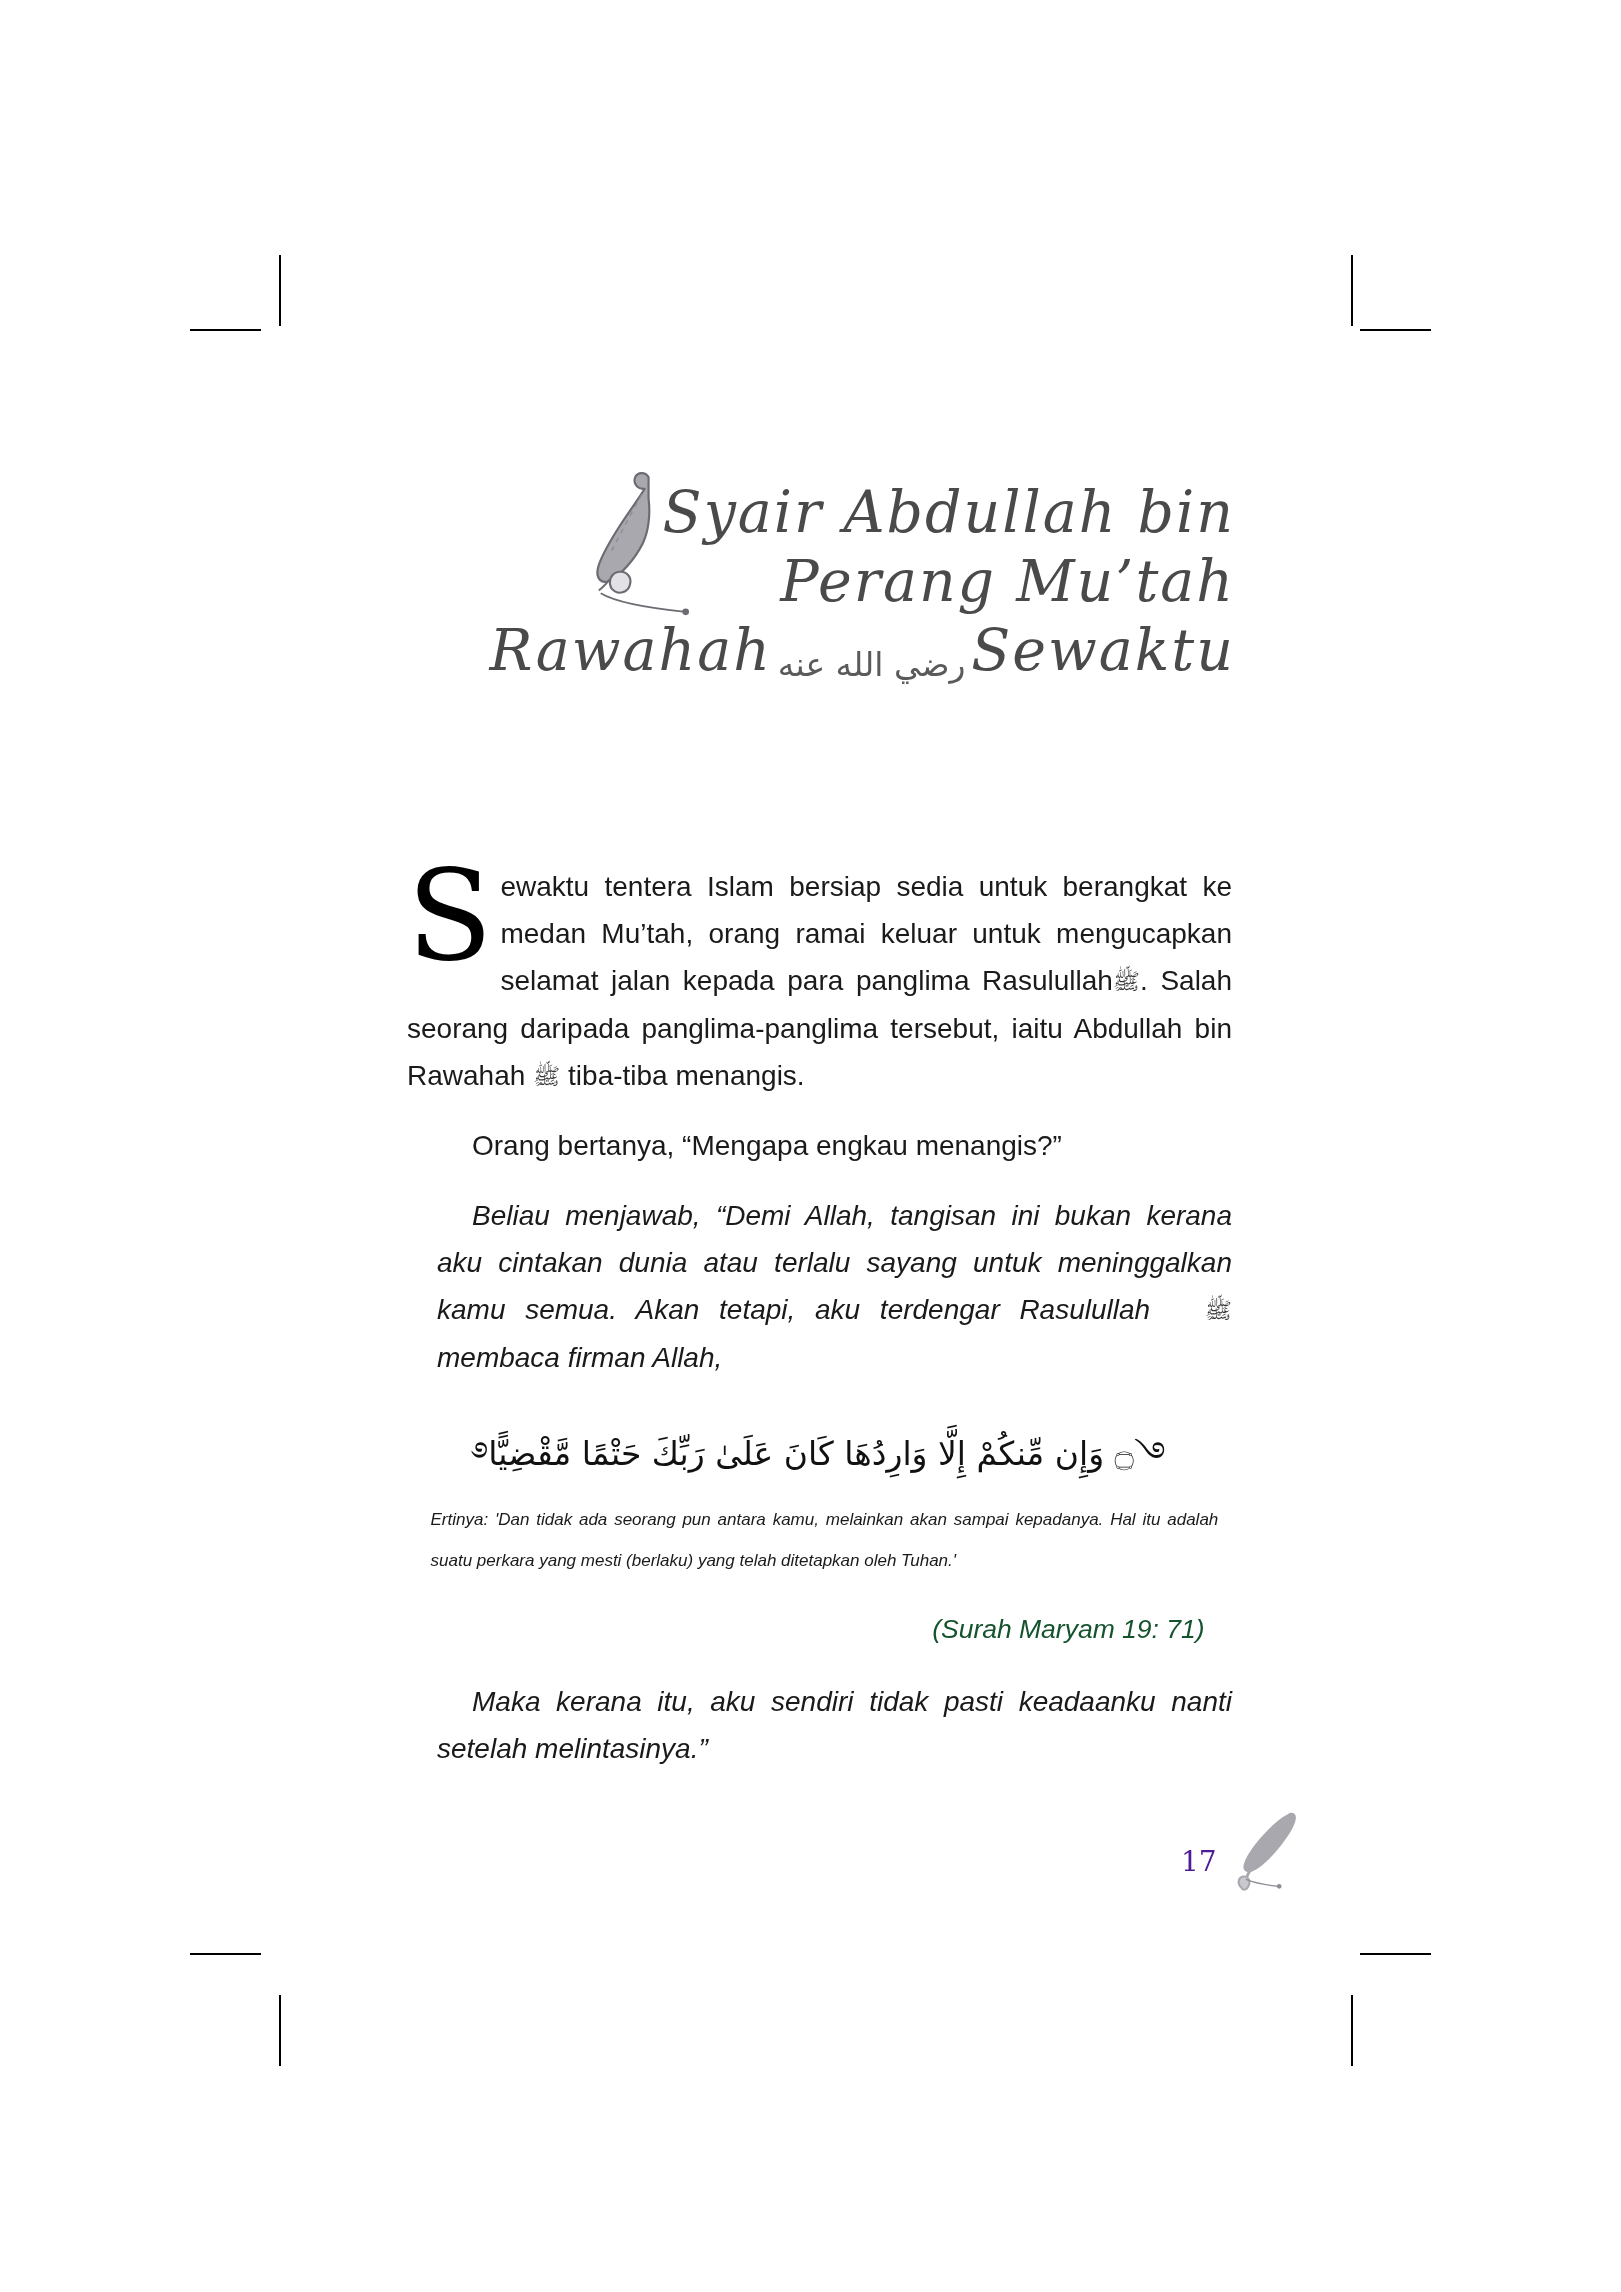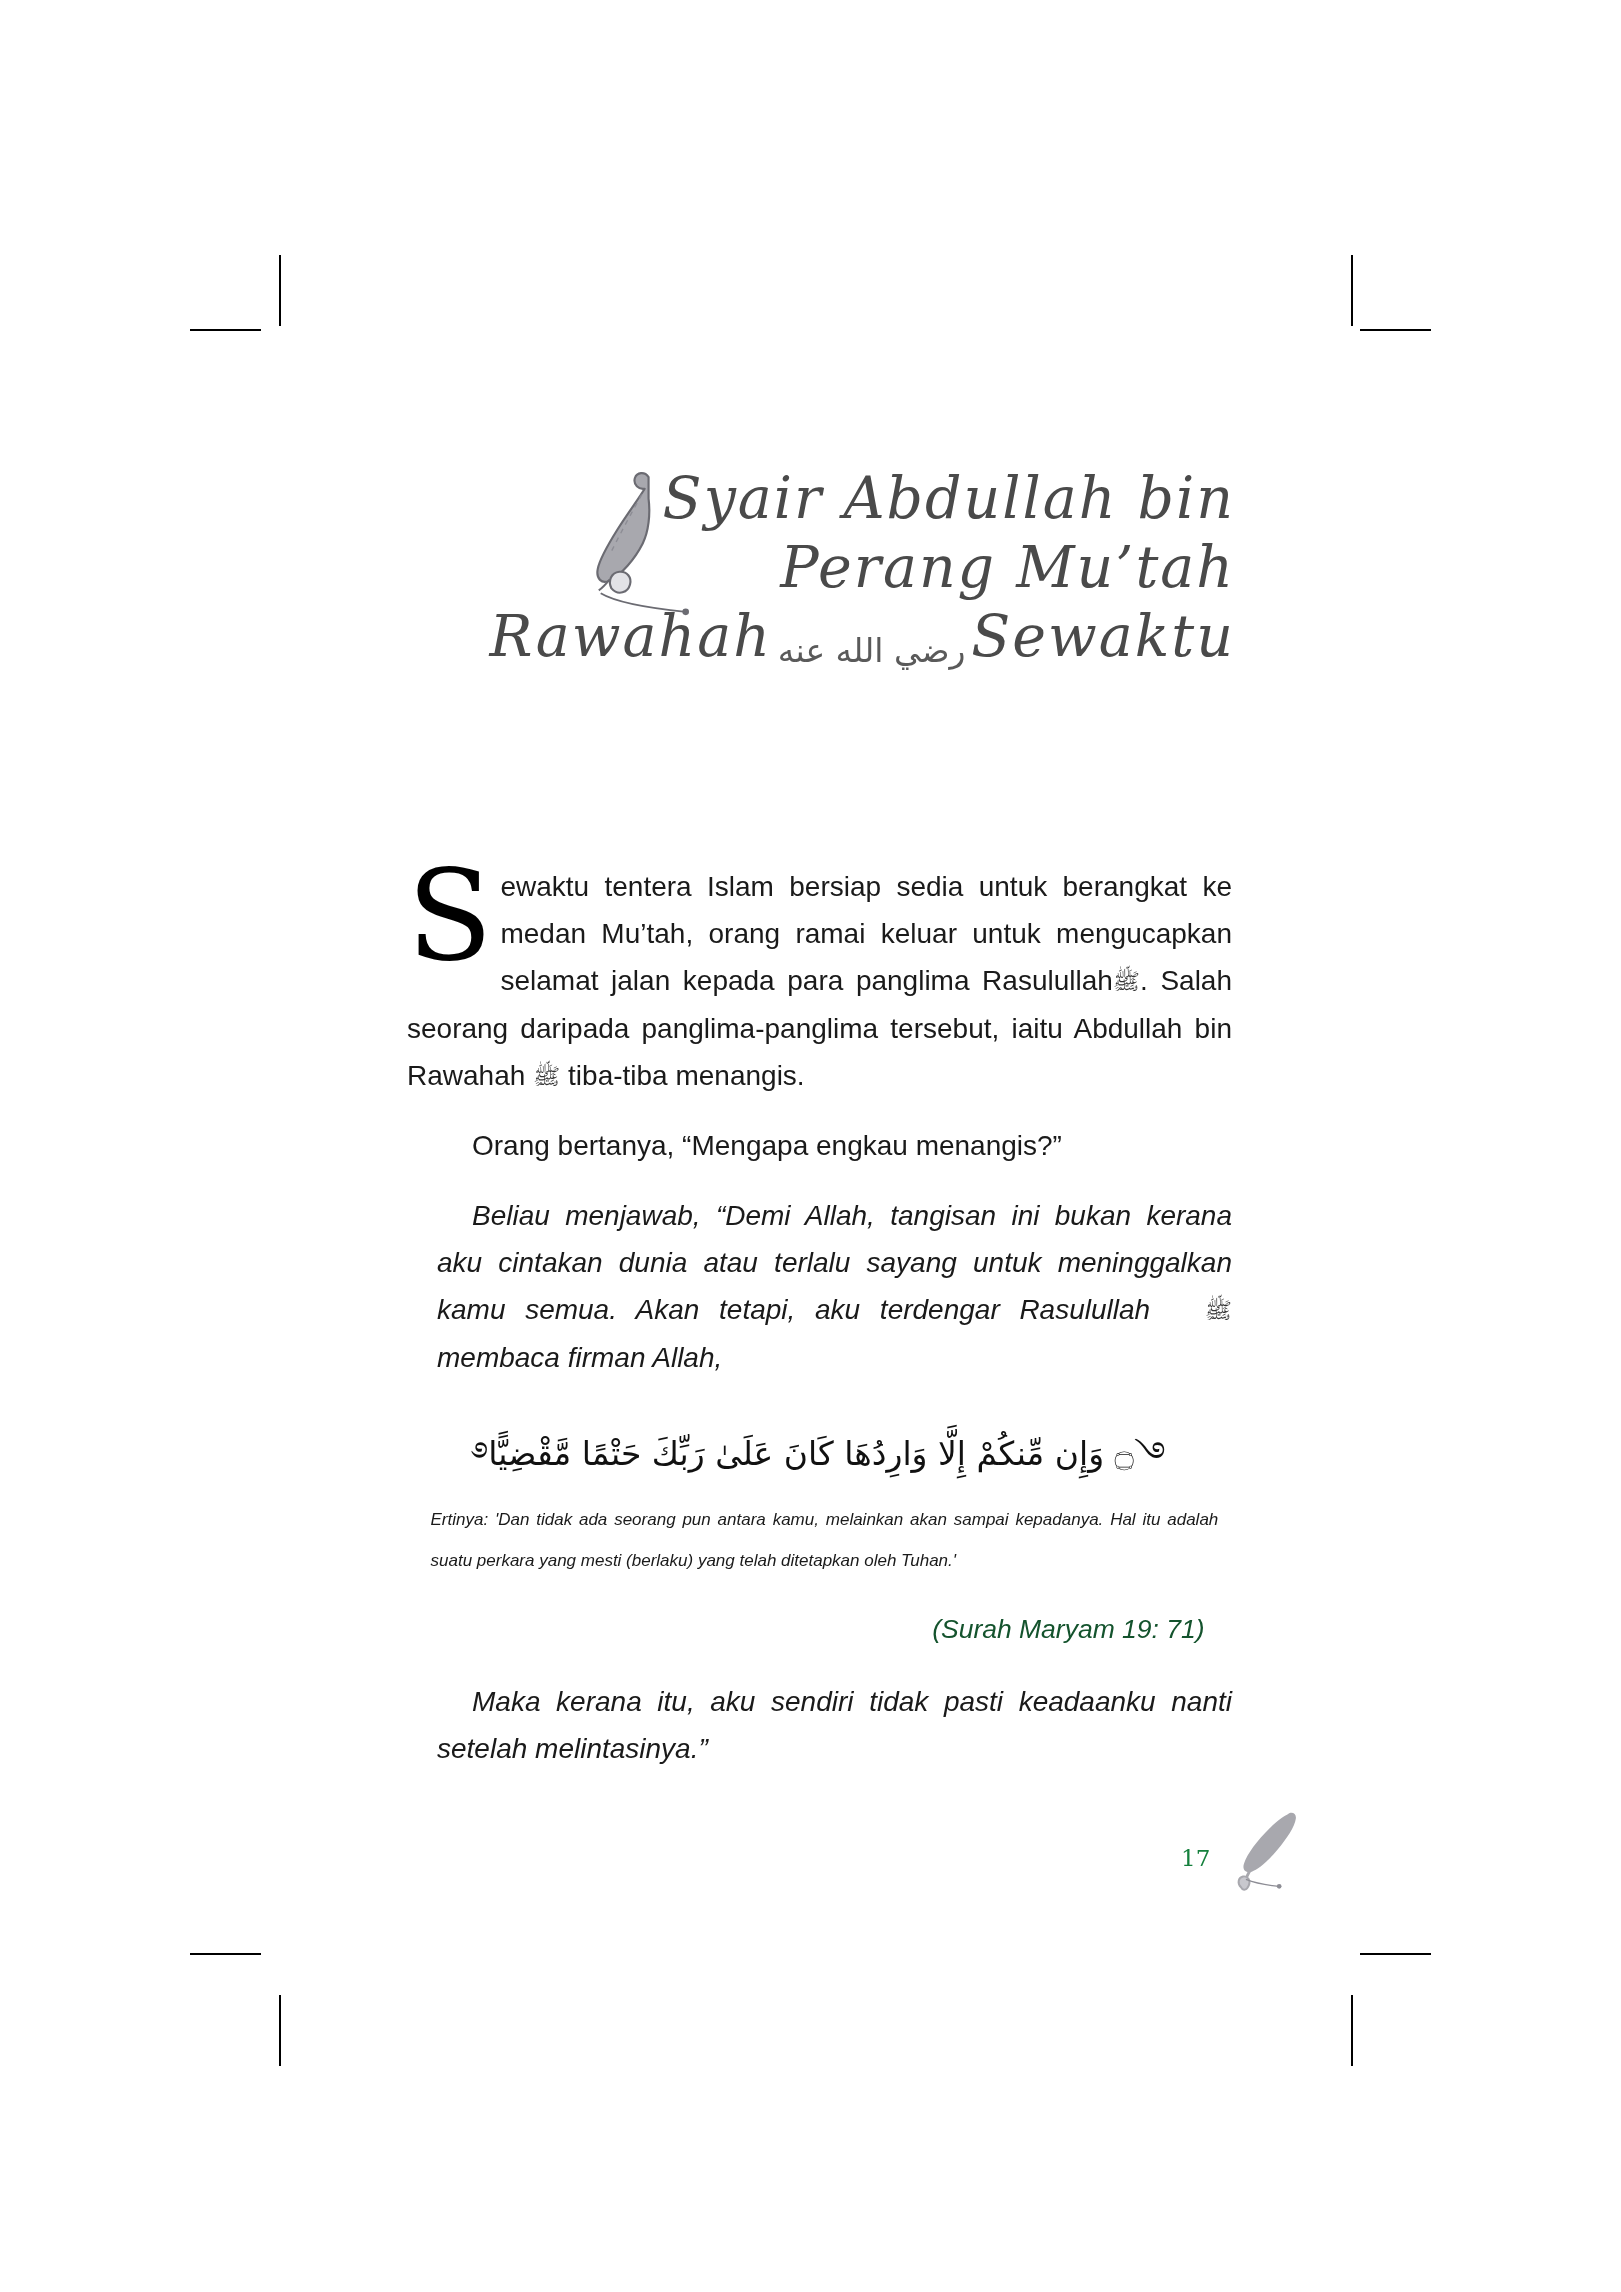--- a/index.html
+++ b/index.html
@@ -22,21 +22,21 @@
     position: absolute;
     background: #000000;
   }
   .crop.v { width: 2px; height: 71px; }
   .crop.h { height: 2px; width: 71px; }
 
   
   .title-block {
     position: absolute;
     left: 372px;
-    top: 464px;
+    top: 478px;
     width: 863px;
     text-align: right;
   }
   .title-line {
     font-family: "DejaVu Serif", "Liberation Serif", serif;
     font-style: italic;
     font-size: 57px;
     line-height: 69px;
     color: #4a4a4a;
     letter-spacing: 2px;
@@ -145,22 +145,22 @@
     text-align: right;
     padding-right: 27.4px;
   }
 
   
   .folio {
     position: absolute;
     left: 1181px;
     top: 1845px;
     font-family: "DejaVu Serif", "Liberation Serif", serif;
-    font-size: 23px;
-    color: #15803d;
+    font-size: 28px;
+    color: #4c1d95;
   }
   .folio-feather {
     position: absolute;
     left: 1230px;
     top: 1809px;
     width: 69px;
     height: 92px;
   }
 </style>
 </head>

